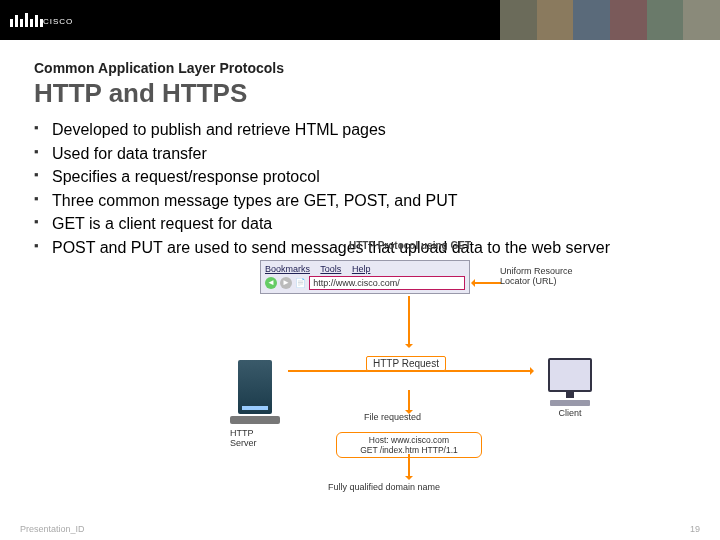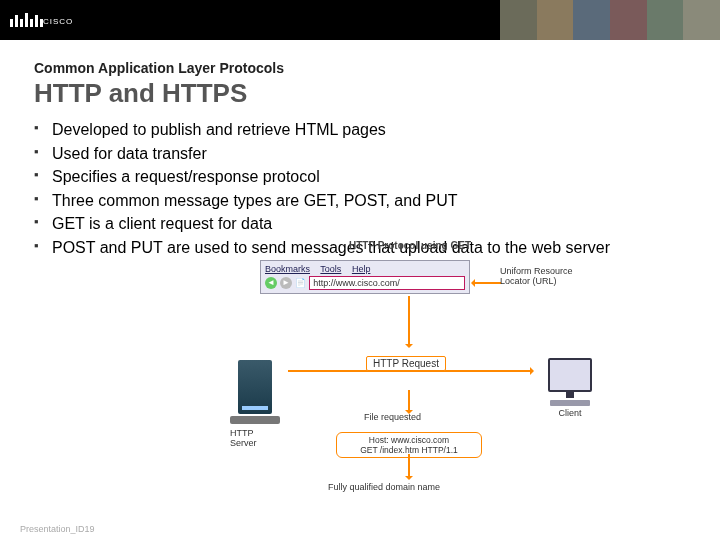--- a/index.html
+++ b/index.html
@@ -58,21 +58,21 @@
 
   .down-arrow { position:absolute; left:208px; width:2px; background:#f80; }
   .down-arrow::after{content:"";position:absolute;left:-3px;bottom:-6px;border:4px solid transparent;border-top-color:#f80}
   .da1{top:56px;height:50px}
   .da2{top:150px;height:22px}
   .da3{top:214px;height:24px}
   .filereq { position:absolute; top:172px; left:164px; font-size:9px; }
   .hostbox { position:absolute; top:192px; left:136px; width:146px; border:1px solid #f80; background:#fff; padding:2px 4px; font-size:8.5px; text-align:center; border-radius:6px; line-height:1.2; }
   .fqdn { position:absolute; top:242px; left:128px; font-size:9px; }
 
-  .footer { position:absolute; bottom:6px; left:0; width:100%; display:flex; padding:0 20px; font-size:9px; color:#aaa; }
+  .footer { position:absolute; bottom:6px; left:0; width:100%; display:flex; justify-content:space-between; padding:0 20px; font-size:9px; color:#aaa; }
 </style>
 </head>
 <body>
 
 <div class="topbar">
   <div class="logo">
     <div class="logo-bars">
       <span></span>
         <span></span>
         <span></span>

